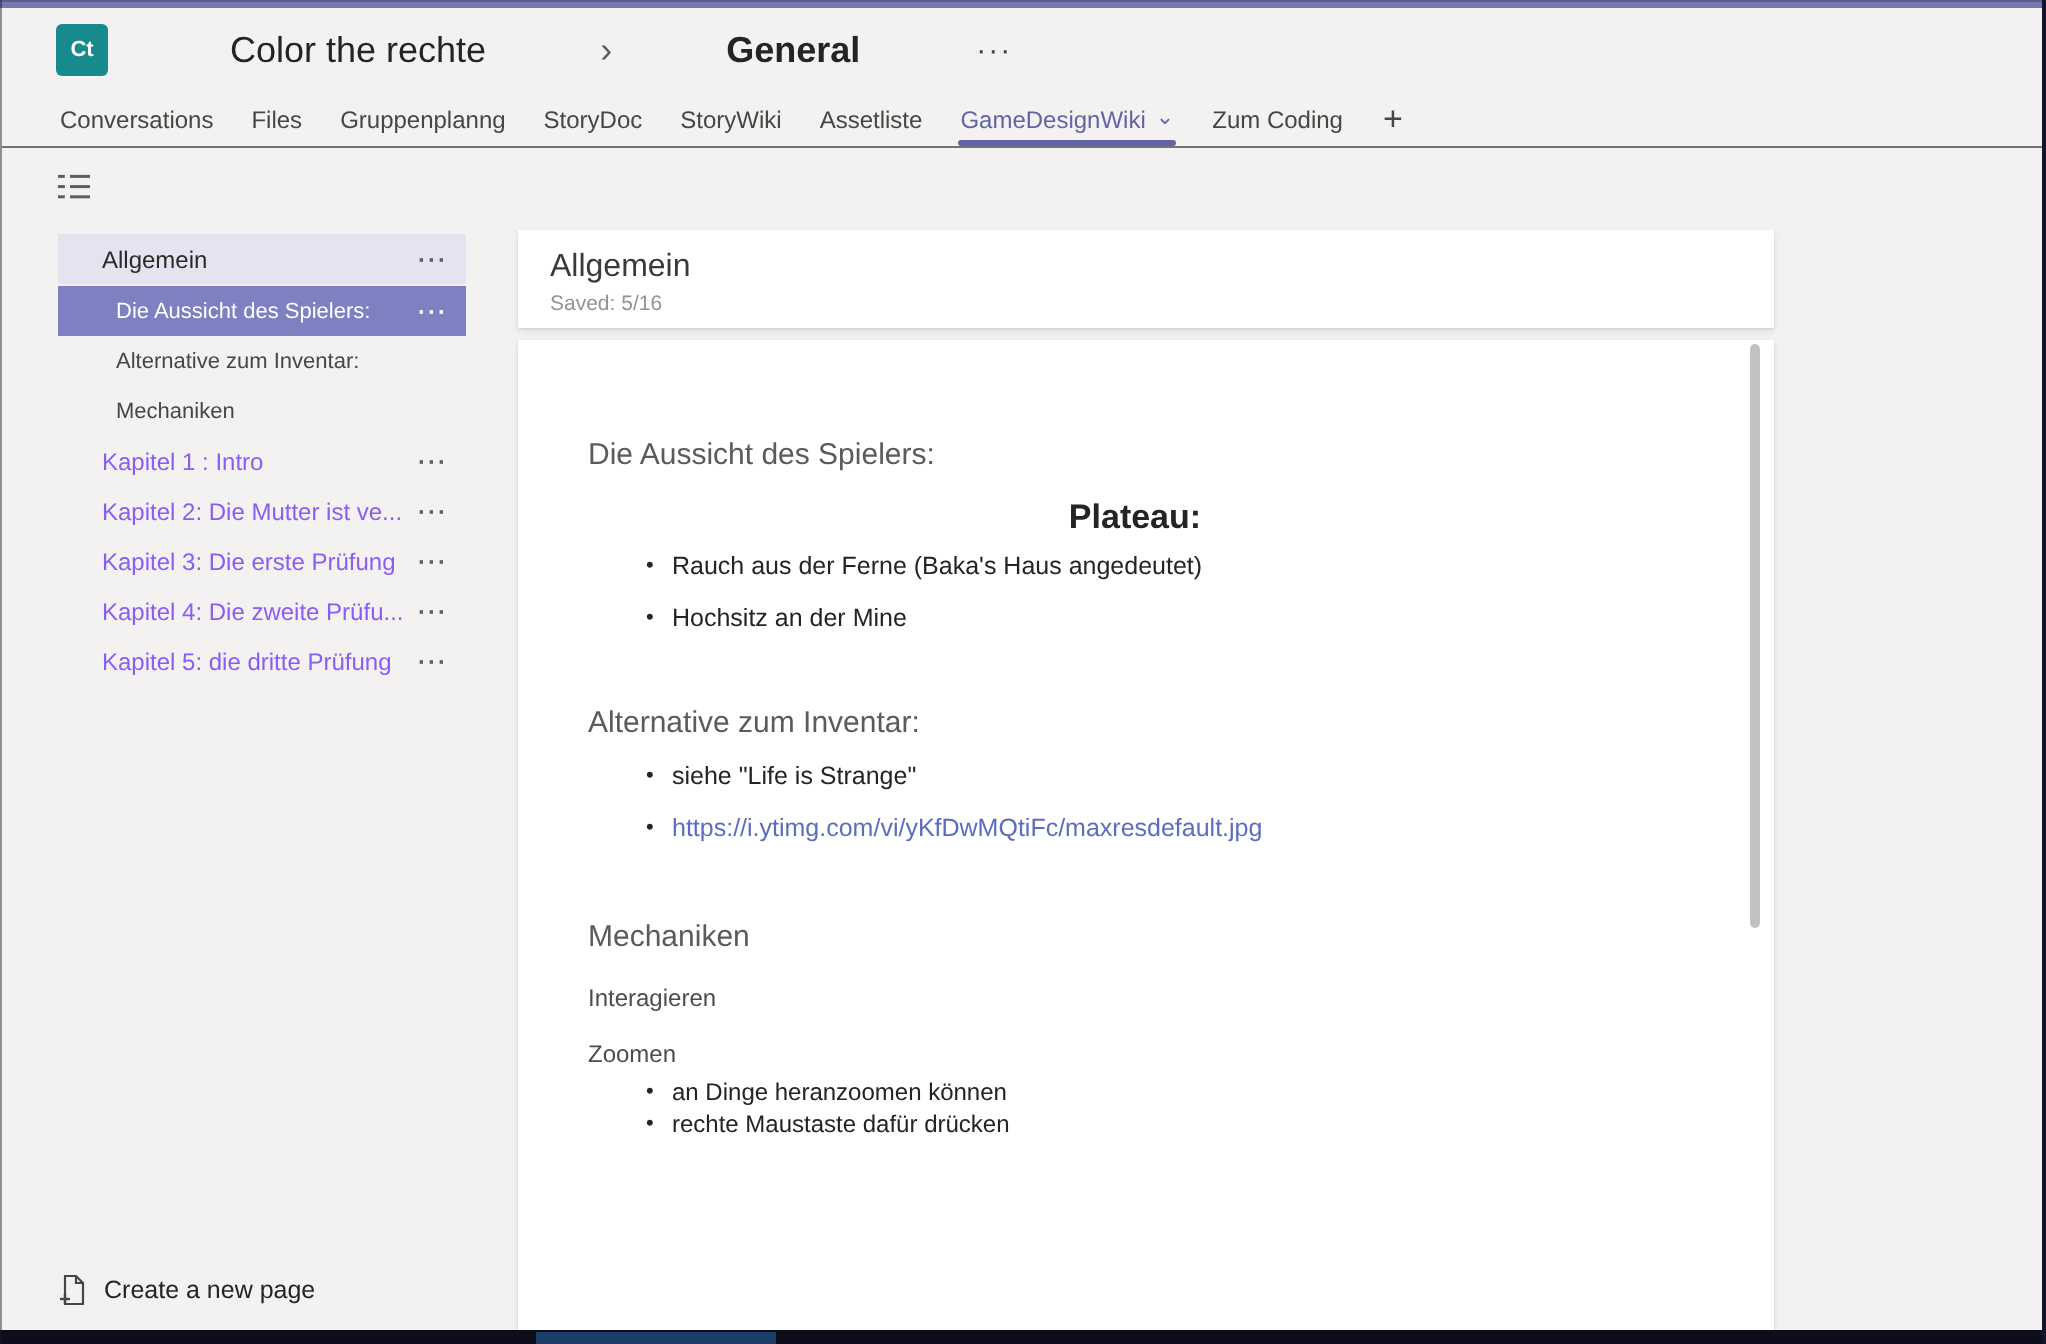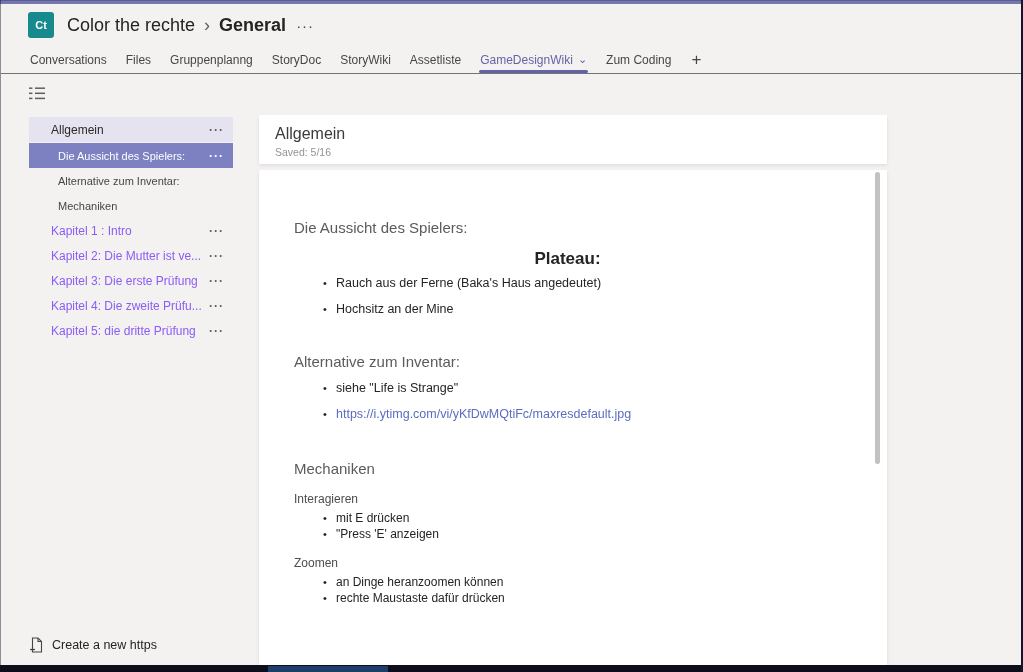--- a/index.html
+++ b/index.html
@@ -11,21 +11,21 @@
                background:#7477b1; border-top:1px solid #5c5e88; z-index:50; }
   .bottom-strip { position:absolute; left:0; bottom:0; width:1023px; height:7px;
                   background:#0d0d1b; z-index:50; }
   .bottom-strip .hl { position:absolute; left:268px; top:1px; width:120px; height:6px; background:#1d3e68; }
   .edge-l { position:absolute; left:0; top:0; width:1px; height:672px; background:rgba(20,20,44,.45); z-index:51; }
   .edge-r { position:absolute; right:0; top:0; width:2px; height:672px; background:#14142a; z-index:51; }
 
   .app { position:absolute; left:1px; top:4px; width:1020px; height:661px; background:#f3f2f1; }
 
   
-  .chan-header { height:42px; display:flex; align-items:center; padding-left:27px; }
+  .chan-header { height:42px; display:flex; align-items:center; padding-left:27px;gap:48px; }
   .avatar { width:26px; height:26px; border-radius:3px; background:#178a8d; color:#fff;
             font-size:11px; display:flex; align-items:center; justify-content:center; font-weight:700; }
   .team-name { font-size:18px; color:#252423; margin-left:13px; }
   .crumb-sep { font-size:18px; color:#605e5c; margin:0 9px; font-weight:400; }
   .chan-name { font-size:18px; color:#252423; font-weight:700; }
   .hdr-more { font-size:15px; color:#484644; margin-left:10px; letter-spacing:1px; cursor:pointer; }
 
   
   .tabbar { height:28px; display:flex; align-items:stretch; padding-left:28px;
             border-bottom:1px solid #737373; }
@@ -193,21 +193,21 @@
       </div>
     </div>
 
     <div class="create-page">
       <svg width="14" height="16" viewBox="0 0 14 16">
         <path d="M3.5 1 h5.5 l3.5 3.5 V15 H3.5 z" fill="none" stroke="#484644" stroke-width="1.1"></path>
         <path d="M9 1 v3.5 h3.5" fill="none" stroke="#484644" stroke-width="1.1"></path>
         <line x1="1" y1="12.5" x2="6" y2="12.5" stroke="#484644" stroke-width="1.2"></line>
         <line x1="3.5" y1="10" x2="3.5" y2="15" stroke="#484644" stroke-width="1.2"></line>
       </svg>
-      <span class="txt">Create a new https</span>
+      <span class="txt">Create a new page</span>
     </div>
 
     <div class="page-head card">
       <div class="page-title">Allgemein</div>
       <div class="page-saved">Saved: 5/16</div>
     </div>
 
     <div class="page-body card">
       <div class="scroll-thumb"></div>
 
@@ -228,24 +228,20 @@
             <a class="wiki-link" href="#">https://i.ytimg.com/vi/yKfDwMQtiFc/maxresdefault.jpg</a>
           </li>
         </ul>
       </div>
 
       <div class="sec sec-mech">
         <div class="sec-heading">Mechaniken</div>
 
         <div class="mech-group">
           <div class="group-label">Interagieren</div>
-          <ul class="tight">
-            <li>mit E drücken</li>
-            <li>"Press 'E' anzeigen</li>
-          </ul>
         </div>
 
         <div class="mech-group">
           <div class="group-label">Zoomen</div>
           <ul class="tight">
             <li>an Dinge heranzoomen können</li>
             <li>rechte Maustaste dafür drücken</li>
           </ul>
         </div>
 

